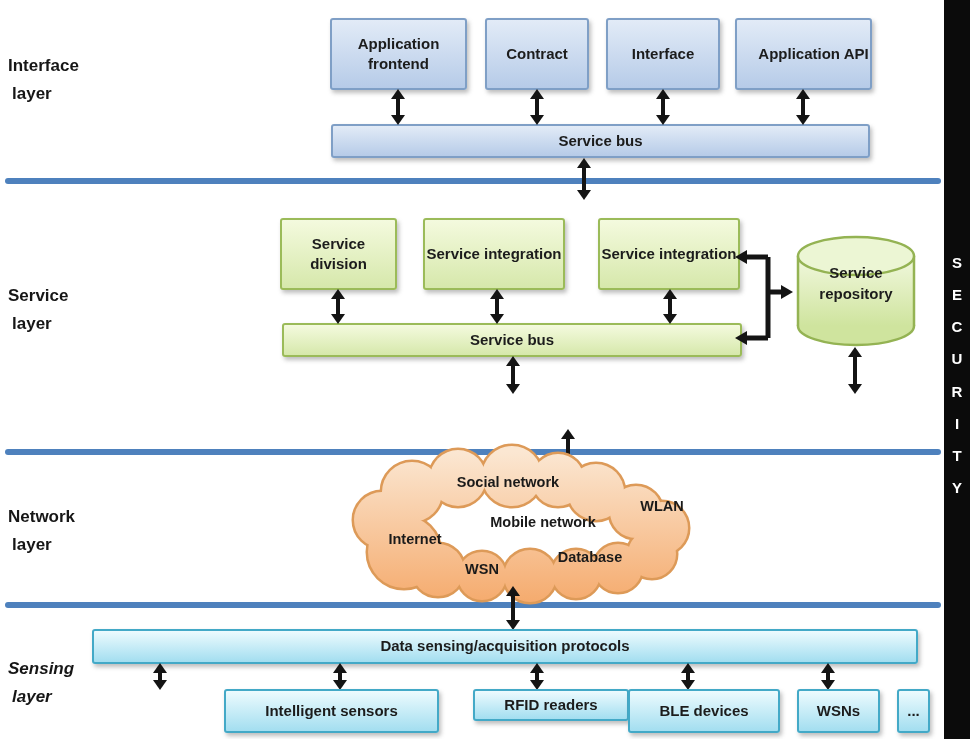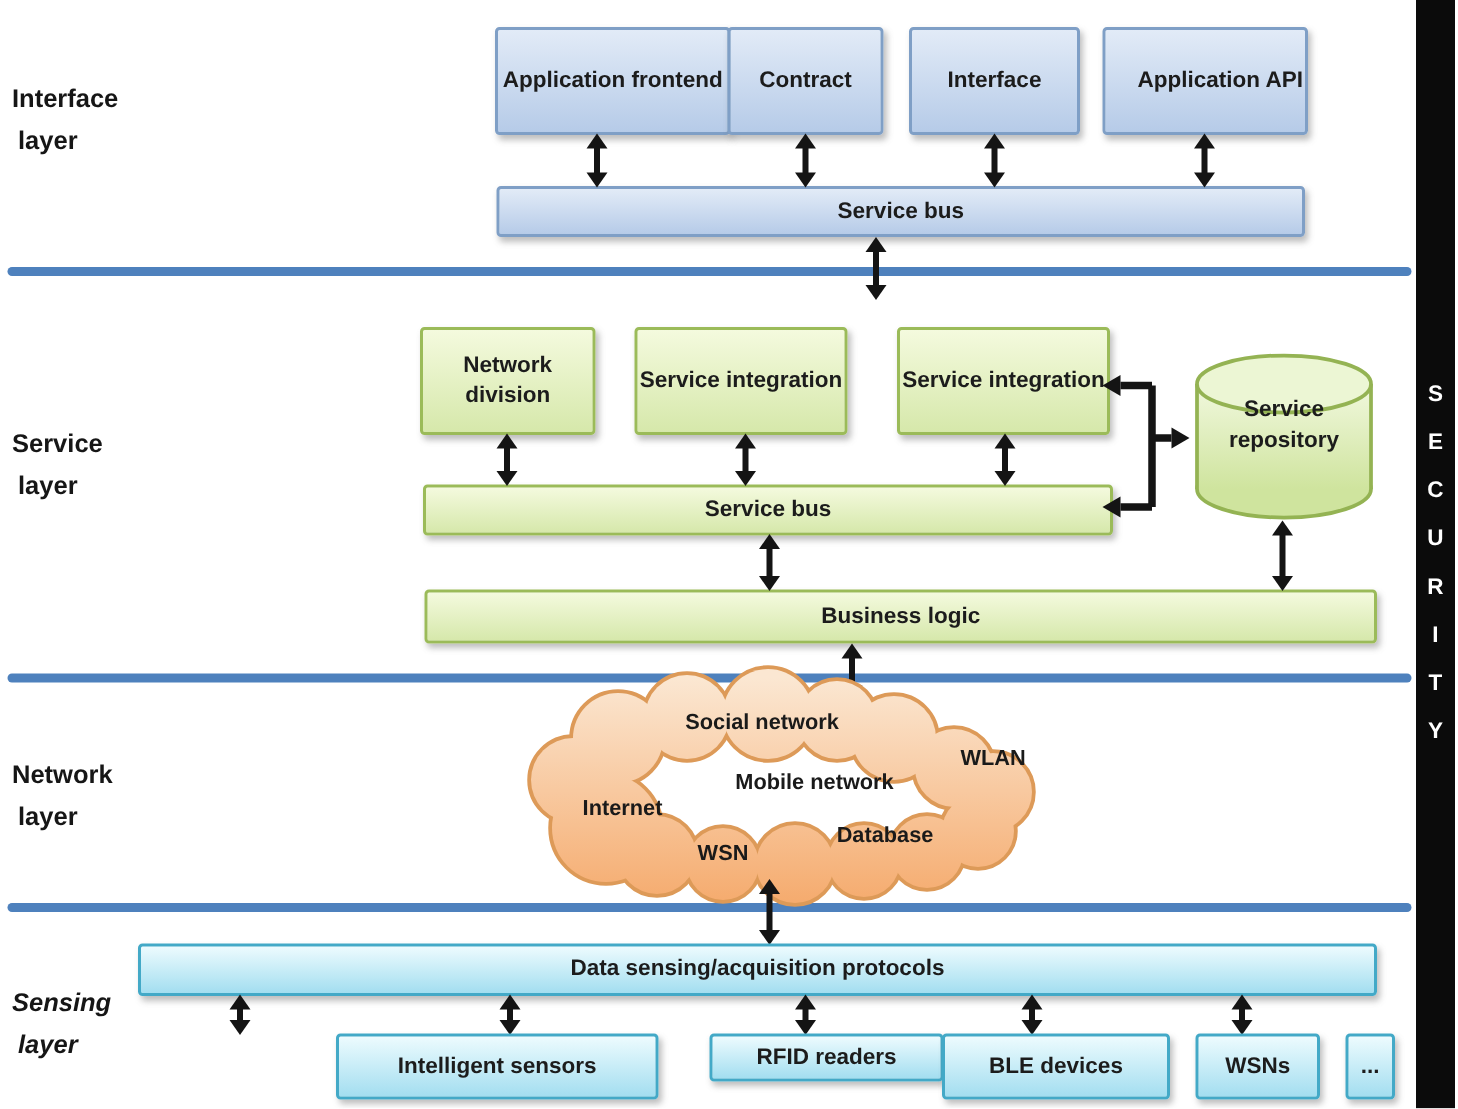--- a/index.html
+++ b/index.html
@@ -49,21 +49,21 @@
   </div>
   <div class="layer-label" style="left:8px;top:655px;font-style:italic;">
     <div>Sensing</div>
     <div>layer</div>
   </div>
 
   <div class="divider" style="top:178px;"></div>
   <div class="divider" style="top:449px;"></div>
   <div class="divider" style="top:602px;"></div>
 
-  <div class="box blue" style="left:330px;top:18px;width:157px;height:72px;">
+  <div class="box blue" style="left:330px;top:18px;width:137px;height:72px;">
       <span>Application frontend</span>
     </div>
   <div class="box blue" style="left:485px;top:18px;width:104px;height:72px;">
       <span>Contract</span>
     </div>
   <div class="box blue" style="left:606px;top:18px;width:114px;height:72px;">
       <span>Interface</span>
     </div>
   <div class="box blue" style="left:735px;top:18px;width:137px;height:72px;padding-left:20px;">
       <span>Application API</span>
@@ -82,33 +82,30 @@
       <i></i>
     </div>
   <div class="varr" style="left:794px;top:89px;height:36px;">
       <i></i>
     </div>
   <div class="varr" style="left:575px;top:158px;height:42px;">
       <i></i>
     </div>
 
   <div class="box green" style="left:280px;top:218px;width:117px;height:72px;">
-      <span>Network division</span>
+      <span>Service division</span>
     </div>
   <div class="box green" style="left:423px;top:218px;width:142px;height:72px;">
       <span>Service integration</span>
     </div>
   <div class="box green" style="left:598px;top:218px;width:142px;height:72px;">
       <span>Service integration</span>
     </div>
   <div class="box green" style="left:282px;top:323px;width:460px;height:34px;">
       <span>Service bus</span>
-    </div>
-  <div class="box green" style="left:283px;top:393px;width:635px;height:36px;">
-      <span>Business logic</span>
     </div>
 
   <div class="varr" style="left:329px;top:289px;height:35px;">
       <i></i>
     </div>
   <div class="varr" style="left:488px;top:289px;height:35px;">
       <i></i>
     </div>
   <div class="varr" style="left:661px;top:289px;height:35px;">
       <i></i>

